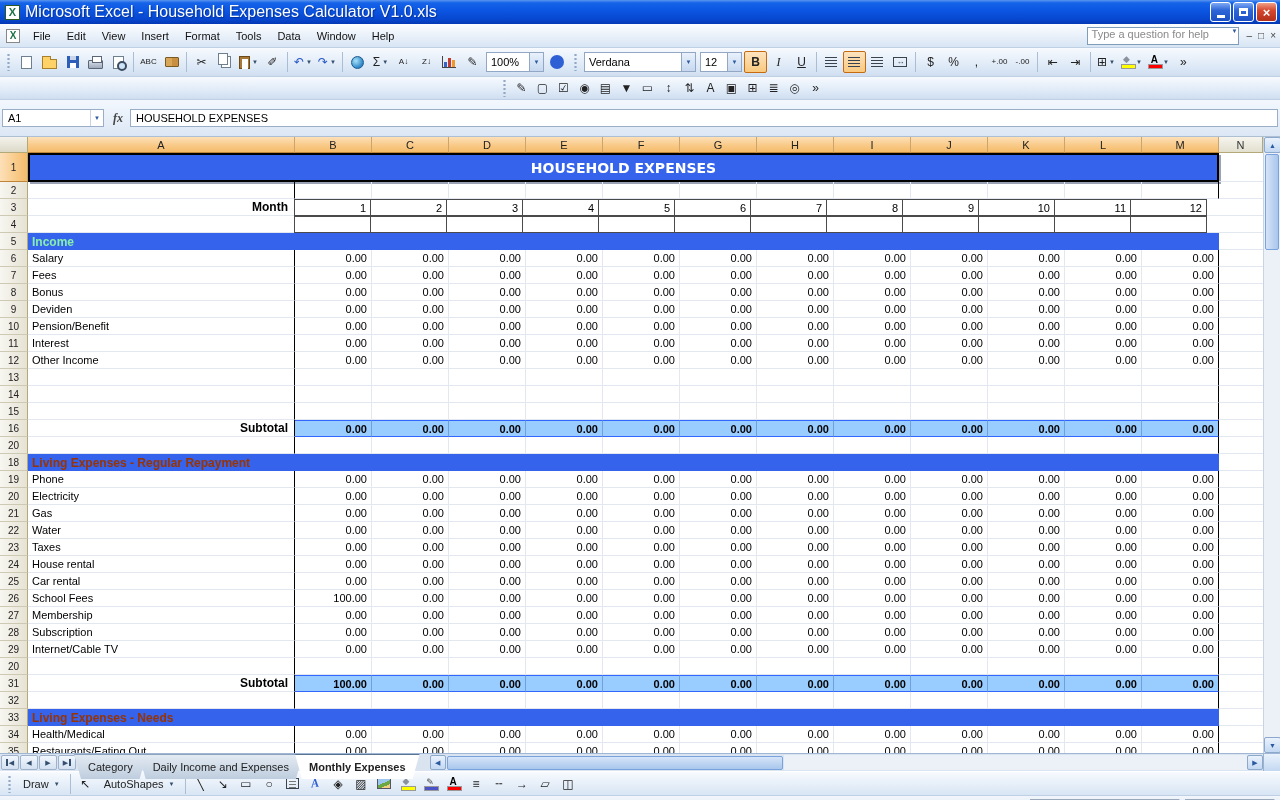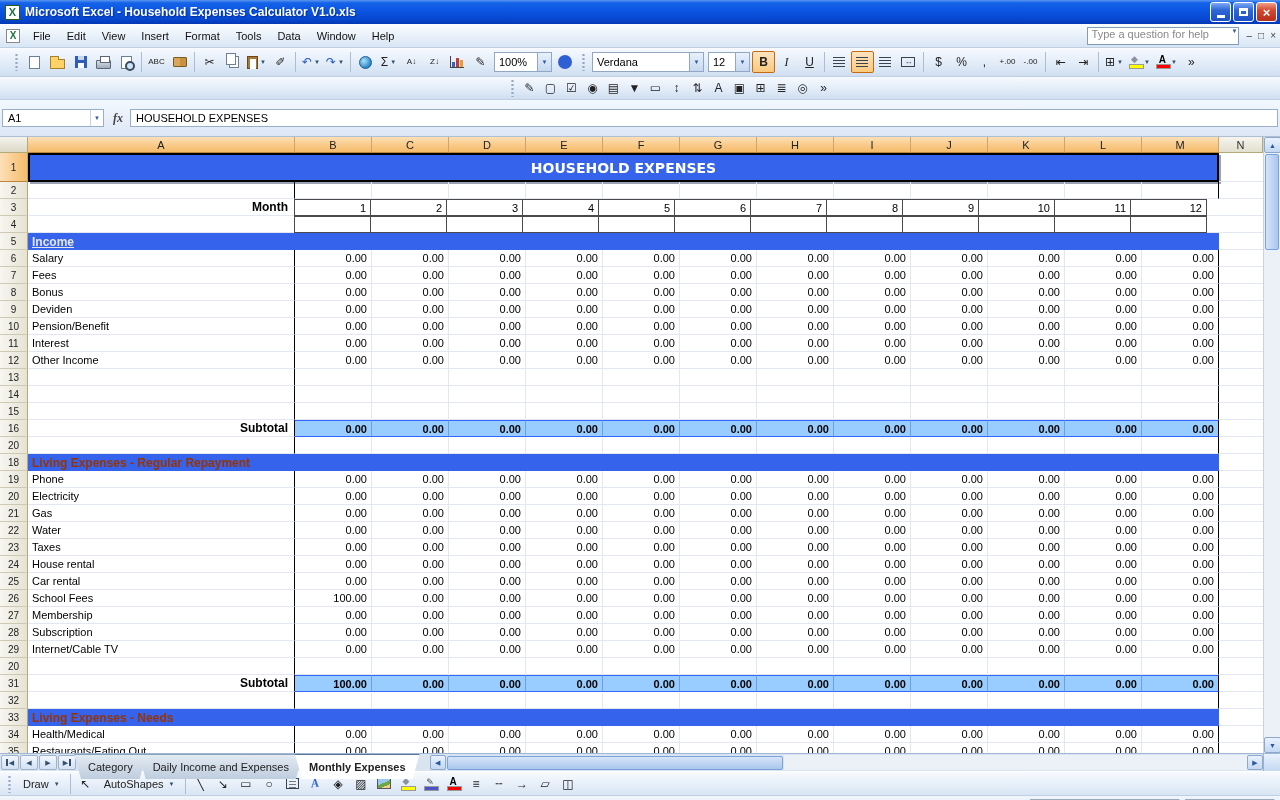--- a/index.html
+++ b/index.html
@@ -5,40 +5,40 @@
   *{box-sizing:border-box;margin:0;padding:0}
   html,body{width:1280px;height:800px;overflow:hidden}
   body{font-family:"Liberation Sans","DejaVu Sans",sans-serif;font-size:11px;background:#ECE9D8;-webkit-font-smoothing:antialiased}
   button{font:inherit;background:none;border:none;color:inherit;cursor:default}
 
   
   .titlebar{height:24px;display:flex;align-items:center;padding:0 3px 0 5px;color:#fff;
     background:linear-gradient(180deg,#5A96F0 0%,#1563E8 12%,#0B55E2 45%,#0747CF 80%,#0338B4 100%)}
   .xlicon{width:15px;height:15px;background:#fff;border:1px solid #2A5A20;margin-right:5px;display:flex;align-items:center;justify-content:center;
     color:#1E7145;font-weight:bold;font-size:11px;line-height:1}
-  .wtitle{font-weight:bold;font-size:12px;text-shadow:1px 1px 1px #00309A;flex:1;white-space:nowrap;overflow:hidden}
+  .wtitle{font-weight:normal;font-size:16px;text-shadow:1px 1px 1px #00309A;flex:1;white-space:nowrap;overflow:hidden}
   .wbtns{display:flex;gap:2px}
   .wb{width:21px;height:20px;border-radius:3px;border:1px solid #fff;display:flex;align-items:center;justify-content:center;color:#fff;
     background:linear-gradient(180deg,#7DA8F4,#2E66D8 40%,#1A50C4)}
   .wb.close{background:linear-gradient(180deg,#F0A088,#D6492F 40%,#B3301B);font-size:13px;font-weight:bold;line-height:1}
   .g-min{width:8px;height:3px;background:#fff;margin-top:9px}
   .g-max{width:9px;height:8px;border:2px solid #fff;border-top-width:3px}
 
   
   .menubar{height:24px;display:flex;align-items:center;background:linear-gradient(180deg,#FBFDFF,#D8E5F4);border-bottom:1px solid #C0D0E4;padding:0 4px}
   .sheeticon{width:14px;height:14px;background:#fff;border:1px solid #888;margin:0 5px 0 2px;display:flex;align-items:center;justify-content:center;
     color:#1E7145;font-weight:bold;font-size:10px}
   .menus{display:flex}
   .menu-item{padding:4px 8px;color:#111}
   .qbox{margin-left:auto;width:152px;height:18px;background:#fff;border:1px solid #7F9DB9;display:flex;align-items:flex-start;padding-left:4px;color:#8A8A8A}
   .qbox .dar{margin-left:auto}
   .winctl{display:flex;margin-left:8px;color:#444;gap:6px;font-size:10px;align-items:center}
 
   
-  .toolbar{display:flex;align-items:center;background:linear-gradient(180deg,#F7FAFE,#DCE8F6 70%,#CFDEF0);border-bottom:1px solid #C0D0E4;padding:0 10px}
+  .toolbar{display:flex;align-items:center;background:linear-gradient(180deg,#F7FAFE,#DCE8F6 70%,#CFDEF0);border-bottom:1px solid #C0D0E4;padding:0 2px}
   .t1{height:29px}
   .t2{height:23px}
   .t2 .tspacer{width:496px}
   .grip{width:5px;height:18px;margin:0 4px;background-image:radial-gradient(circle,#92A9C6 1px,rgba(0,0,0,0) 1.3px);background-size:5px 4px;background-position:center top;background-repeat:repeat-y}
   .sep{width:1px;height:20px;background:#A9BDD4;margin:0 3px;flex:0 0 1px}
   .tbtn{display:inline-flex;align-items:center;justify-content:center;height:22px;min-width:23px;padding:0 2px;border:1px solid transparent;border-radius:2px;color:#222}
   .t2 .tbtn{height:19px;min-width:21px}
   .tbtn.active{border:1px solid #C56A11;background:linear-gradient(#FDE3C0,#F9C97E)}
   .tglyph{font-size:12px;line-height:1}
   .mcaret{font-size:6px;margin-left:2px;color:#33506E}
@@ -470,21 +470,21 @@
           <div class="cv mcell" data-name="cell"></div>
           <div class="cv mcell" data-name="cell"></div>
           <div class="cv mcell" data-name="cell"></div>
           <div class="cv mcell" data-name="cell"></div>
           <div class="cv mcell" data-name="cell"></div>
           <div class="cv mcell" data-name="cell"></div>
           <div class="cn" data-name="cell"></div>
         </div>
         <div class="r" data-name="sheet-row">
           <div class="rh" data-name="row-header-5">5</div>
-          <div class="band secband" data-name="section-header-cell" style="color: #e5e5e5; text-decoration: underline;">Income</div>
+          <div class="band secband" data-name="section-header-cell" style="color: #86efac;">Income</div>
           <div class="cn" data-name="cell"></div>
         </div>
         <div class="r" data-name="sheet-row">
           <div class="rh" data-name="row-header-6">6</div>
           <div class="ca" data-name="cell">Salary</div>
           <div class="cv" data-name="cell">0.00</div>
           <div class="cv" data-name="cell">0.00</div>
           <div class="cv" data-name="cell">0.00</div>
           <div class="cv" data-name="cell">0.00</div>
           <div class="cv" data-name="cell">0.00</div>

